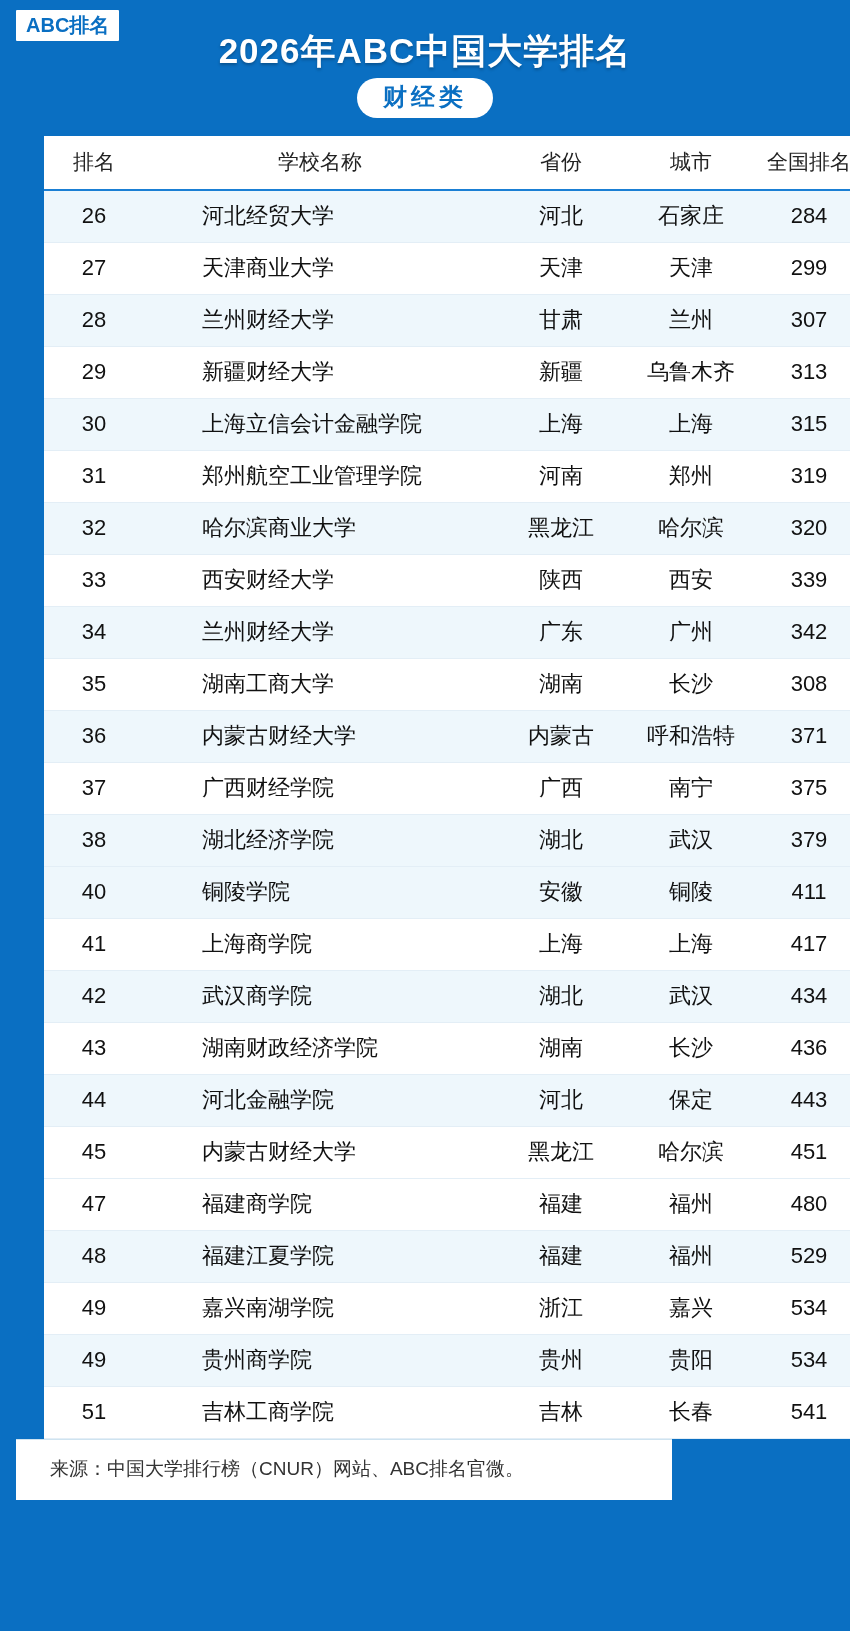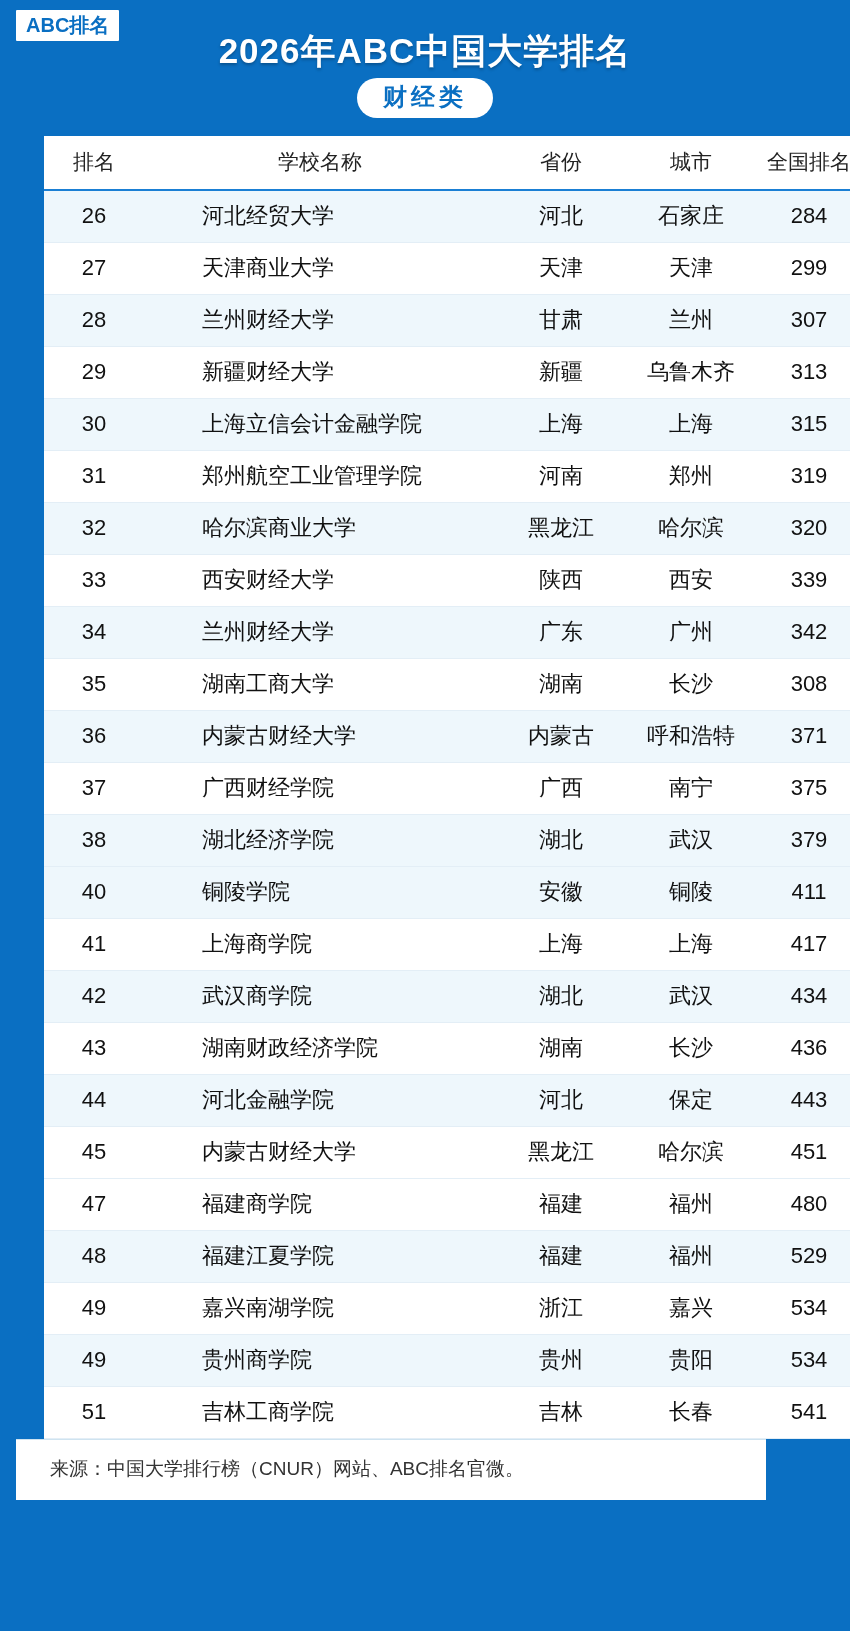--- a/index.html
+++ b/index.html
@@ -93,21 +93,21 @@
   .col-prov   { width: 130px; }
   .col-city   { width: 130px; }
   .col-nat    { width: 106px; }
   td.school {
     text-align: left;
     padding-left: 58px;
   }
   
   .footer {
     background: #ffffff;
-    width: 750px;
+    width: 656px;
     box-sizing: border-box;
     padding: 16px 0 18px 34px;
     font-size: 19px;
     color: #333333;
     border-top: 1px solid #cfe3f0;
   }
   .bottom-strip {
     height: 14px;
     background: #0a6fc2;
   }

